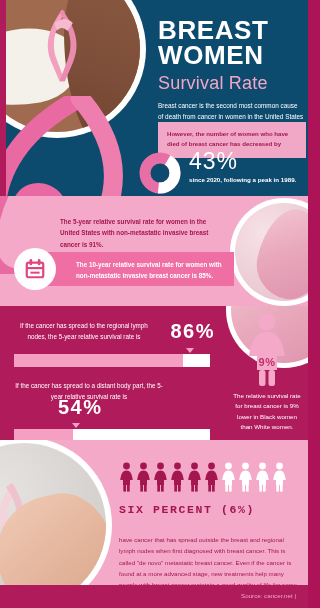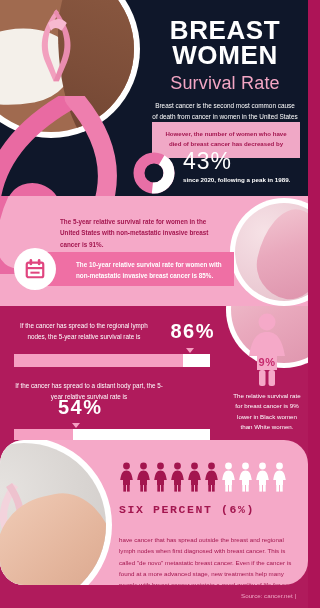--- a/index.html
+++ b/index.html
@@ -11,25 +11,24 @@
   }
   .poster {
     position: relative;
     width: 308px; height: 608px;
     background: #B01B5C;
     overflow: hidden;
   }
 
   
   .hero {
-    position: absolute; left: 0; top: 0;
+    position: absolute; left: 6px; top: 0;
     width: 308px; height: 196px;
-    background: #0f172a;
-    overflow: hidden;
-    text-align: center;
+    background: #0c4a6e;
+    overflow: hidden;
   }
   .hero-photo-ring {
     position: absolute; left: -38px; top: -40px;
     width: 178px; height: 178px;
     border-radius: 50%;
     background: #ffffff;
     padding: 6px;
     overflow: hidden;
   }
   .hero-photo {
@@ -271,21 +270,20 @@
     font-weight: 800;
     letter-spacing: 0.5px;
   }
 
   
   .band-bottom {
     position: absolute; left: 0; top: 440px;
     width: 308px; height: 145px;
     background: #F5A9C8;
     overflow: hidden;
-    border-radius: 24px;
   }
   .bottom-photo {
     position: absolute; left: -64px; top: -3px;
     width: 176px; height: 176px;
     border-radius: 50%;
     background: #ffffff;
     padding: 6px;
     z-index: 3;
   }
   .bottom-photo-inner {

